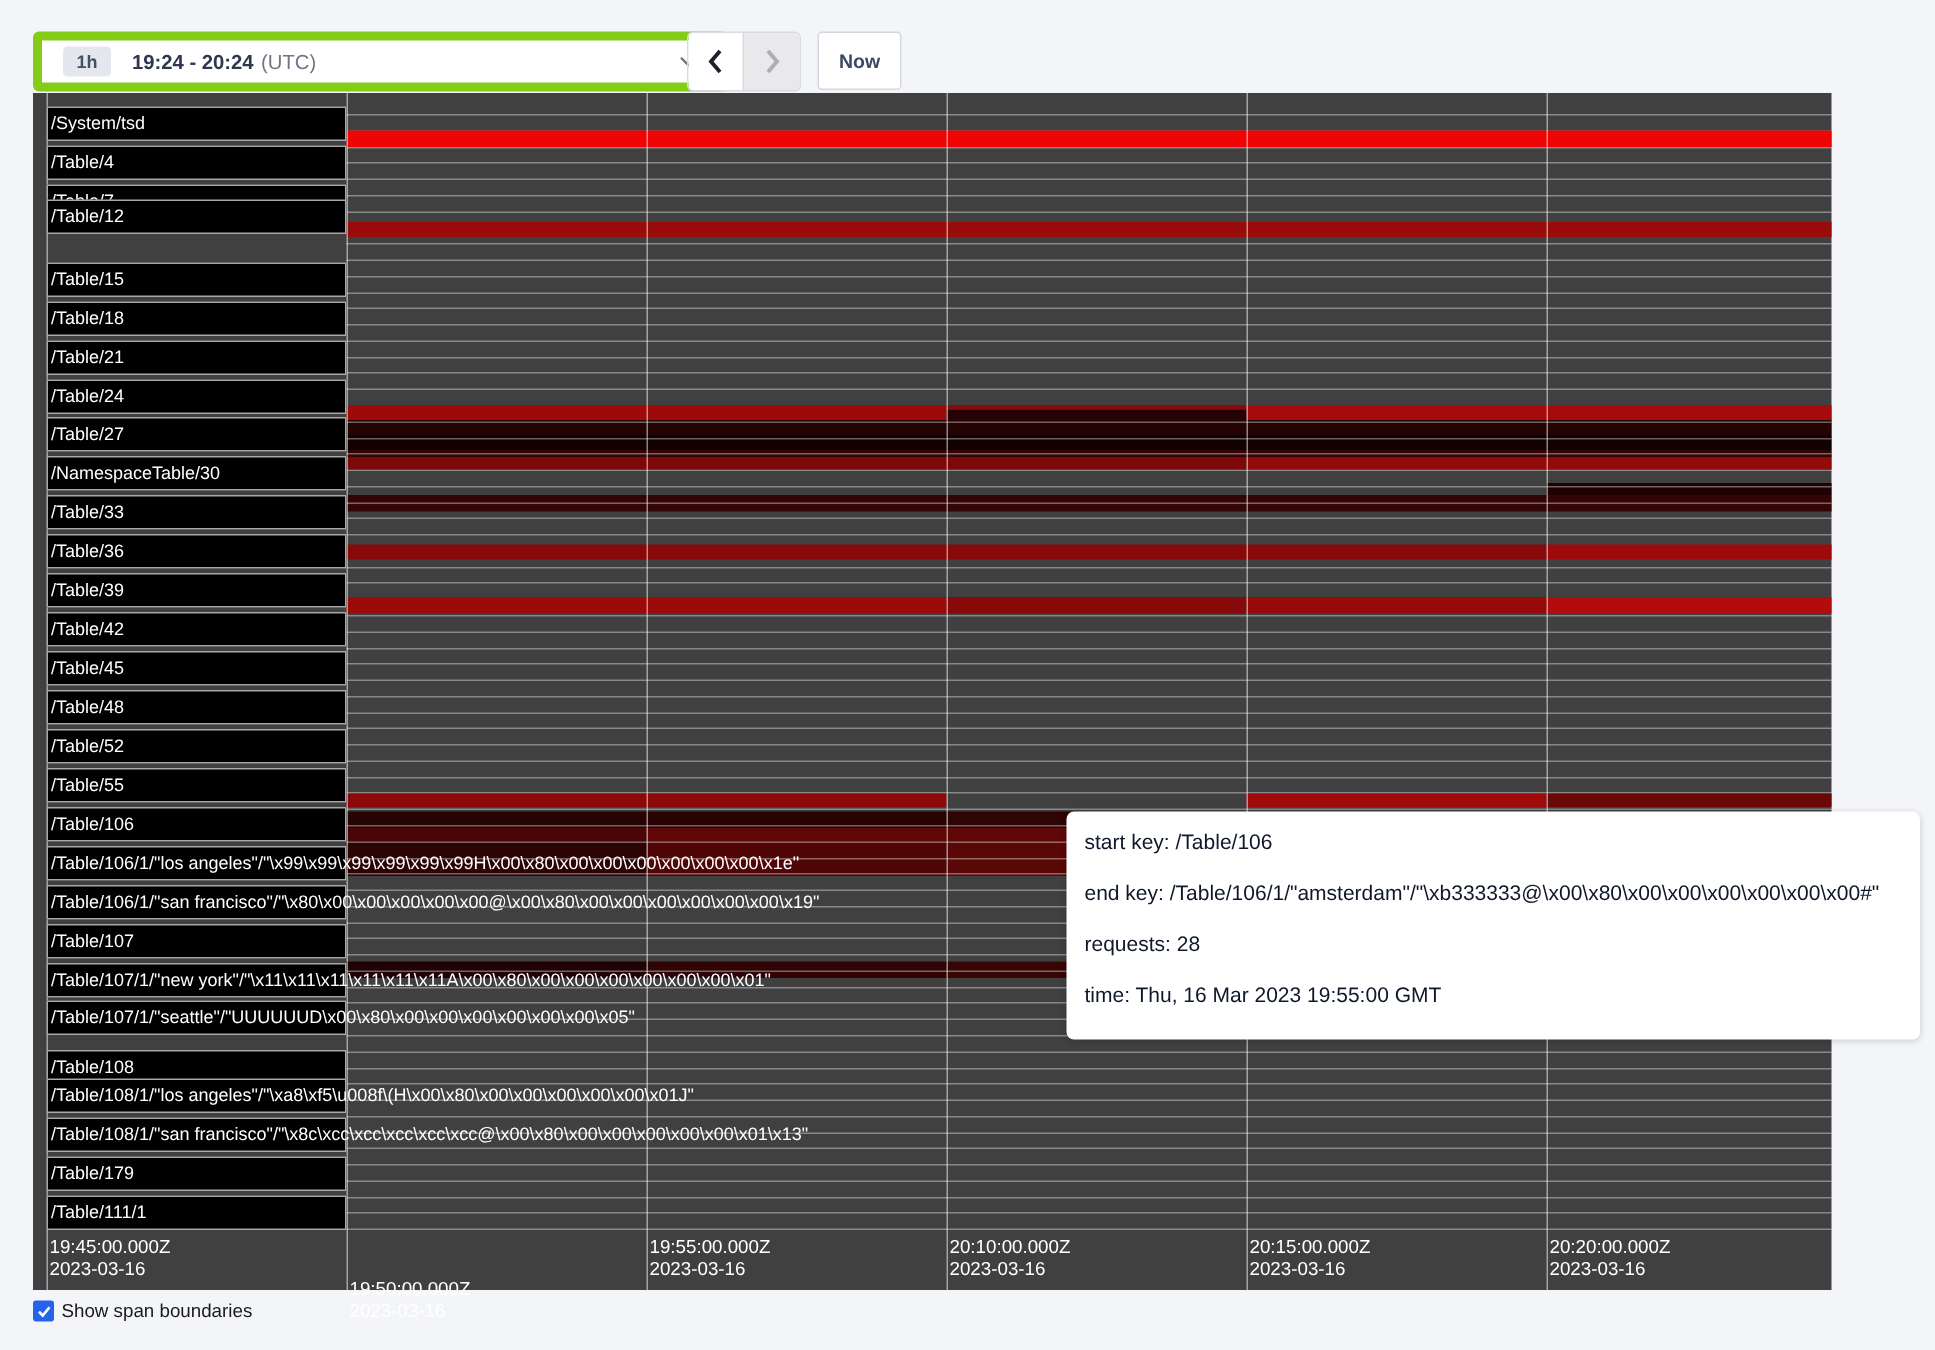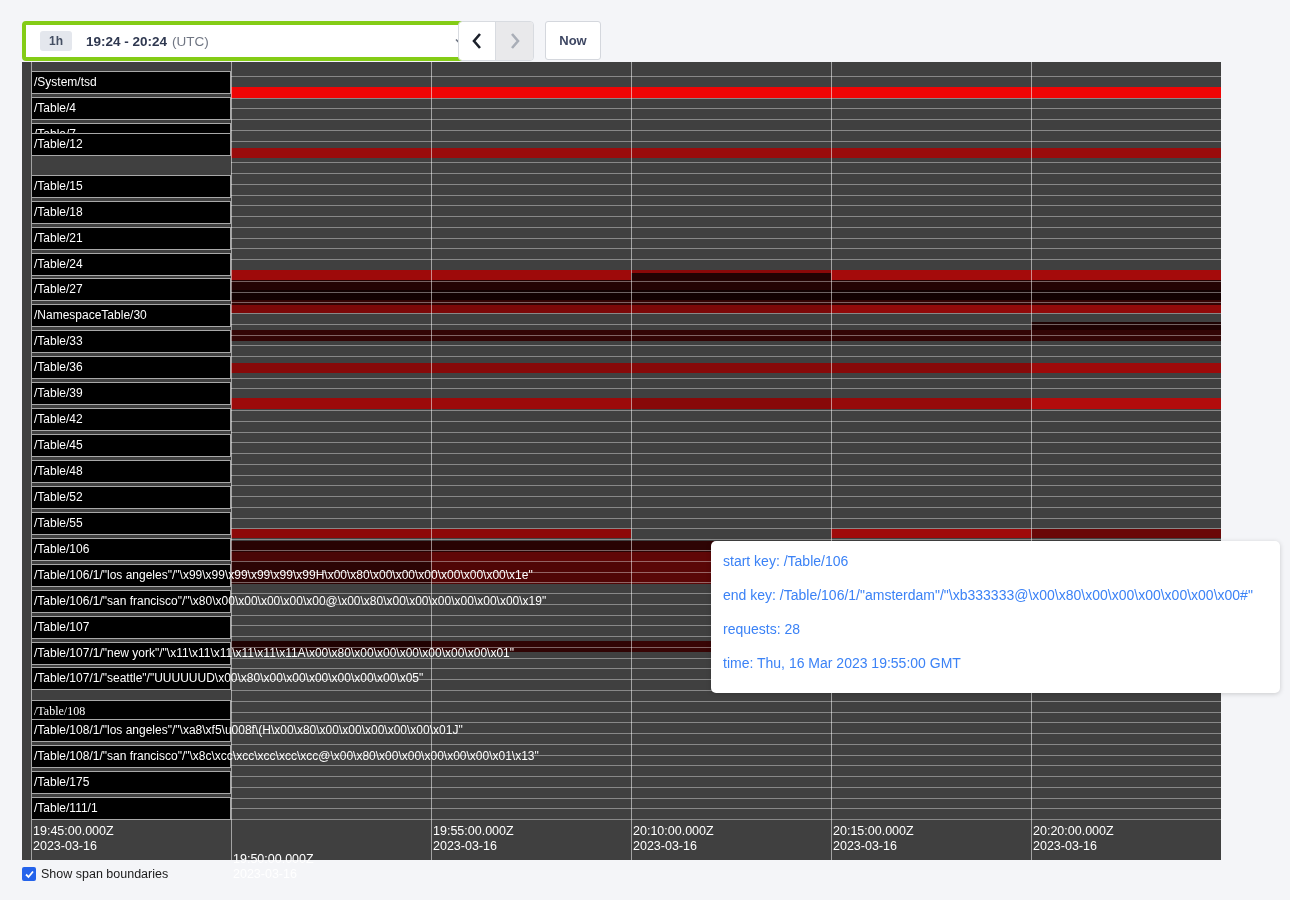--- a/index.html
+++ b/index.html
@@ -1,36 +1,36 @@
 <!DOCTYPE html>
 <html><head>
 <meta charset="utf-8">
 <style>
   * { margin:0; padding:0; box-sizing:border-box; }
   html,body { width:1290px; height:900px; font-family:"Liberation Sans",sans-serif; }
   body { background:#f4f5f8; position:relative; overflow:hidden; }
-  .select { position:absolute; left:22px; top:21px; width:463px; height:40px; background:#fff; border:4px solid #84cc16; border-radius:4px; display:flex; align-items:center; padding:0 14px 0 14px; }
+  .select { position:absolute; left:22px; top:21px; width:463px; height:40px; background:#fff; border:6px solid #84cc16; border-radius:4px; display:flex; align-items:center; padding:0 14px 0 14px; }
   .badge { background:#e4e7ed; border-radius:3px; padding:3px 9px; font-size:12px; font-weight:bold; color:#454f63; margin-right:14px; }
   .range-main { font-size:13.5px; font-weight:bold; color:#2f3850; }
   .range-suffix { font-size:13.5px; color:#707683; margin-left:5px; }
   .select .chev { margin-left:auto; }
   .btngroup { position:absolute; left:458px; top:21px; width:76px; height:40px; display:flex; border-radius:4px; overflow:hidden; border:1px solid #d8dbe0; }
   .btn-arrow { width:38px; height:100%; display:flex; align-items:center; justify-content:center; }
   .btn-prev { background:#fff; border-right:1px solid #d8dbe0; }
   .btn-next { background:#e9e9eb; }
   .now-btn { position:absolute; left:545px; top:21px; width:56px; height:39px; background:#fff; border:1px solid #d4d7dd; border-radius:3px; font-size:13px; font-weight:600; color:#3e4763; display:flex; align-items:center; justify-content:center; }
   #chart { position:absolute; left:22px; top:62px; width:1199px; height:798px; background:#404040; }
   .hline { position:absolute; height:1px; background:rgba(255,255,255,0.38); }
   .vline { position:absolute; width:1px; top:0; height:798px; background:rgba(255,255,255,0.52); }
   .band { position:absolute; }
   .rowbox { position:absolute; left:9px; width:200px; height:23px; border:1px solid rgba(255,255,255,0.66); background:#000; }
   .rowbox span { position:absolute; left:2px; top:3px; font-size:12px; color:#fff; white-space:nowrap; }
   .axis { position:absolute; color:#fff; font-size:12.5px; line-height:15px; }
   #tooltip { position:absolute; left:711px; top:541px; width:569px; height:152px; background:#fff; border-radius:5px; box-shadow:0 1px 5px rgba(0,0,0,0.18); }
-  #tooltip div { position:absolute; left:12px; font-size:14px; color:#3b82f6; white-space:nowrap; }
+  #tooltip div { position:absolute; left:12px; font-size:14px; color:#0f172a; white-space:nowrap; }
   .footer { position:absolute; left:22px; top:867px; display:flex; align-items:center; }
   .cbx { width:14px; height:14px; background:#2463eb; border-radius:2px; margin-right:5px; display:flex; align-items:center; justify-content:center; }
   .cbx-label { font-size:12.5px; color:#1a1a1a; }
 </style>
 </head>
 <body>
 
 <div class="select">
   <span class="badge">1h</span>
   <span class="range-main">19:24 - 20:24</span>
@@ -231,31 +231,31 @@
     </div>
     <div class="rowbox" style="top: 553.5px;">
       <span>/Table/107</span>
     </div>
     <div class="rowbox" style="top: 579.5px;">
       <span>/Table/107/1/"new york"/"\x11\x11\x11\x11\x11\x11A\x00\x80\x00\x00\x00\x00\x00\x00\x01"</span>
     </div>
     <div class="rowbox" style="top: 605.4px;">
       <span>/Table/107/1/"seattle"/"UUUUUUD\x00\x80\x00\x00\x00\x00\x00\x00\x05"</span>
     </div>
-    <div class="rowbox" style="top: 638px; font-family: Liberation Serif, serif;">
+    <div class="rowbox" style="top: 638px;">
       <span>/Table/108</span>
     </div>
     <div class="rowbox" style="top: 657.3px;">
       <span>/Table/108/1/"los angeles"/"\xa8\xf5\u008f\(H\x00\x80\x00\x00\x00\x00\x00\x01J"</span>
     </div>
     <div class="rowbox" style="top: 683.2px;">
       <span>/Table/108/1/"san francisco"/"\x8c\xcc\xcc\xcc\xcc\xcc@\x00\x80\x00\x00\x00\x00\x00\x01\x13"</span>
     </div>
     <div class="rowbox" style="top: 709.1px;">
-      <span>/Table/175</span>
+      <span>/Table/179</span>
     </div>
     <div class="rowbox" style="top: 735px;">
       <span>/Table/111/1</span>
     </div>
     <div class="axis" style="left: 11px; top: 762px;">
       <div>19:45:00.000Z</div>
       <div>2023-03-16</div>
     </div>
     <div class="axis" style="left: 211px; top: 762px; margin-top: 28px;">
       <div>19:50:00.000Z</div>

